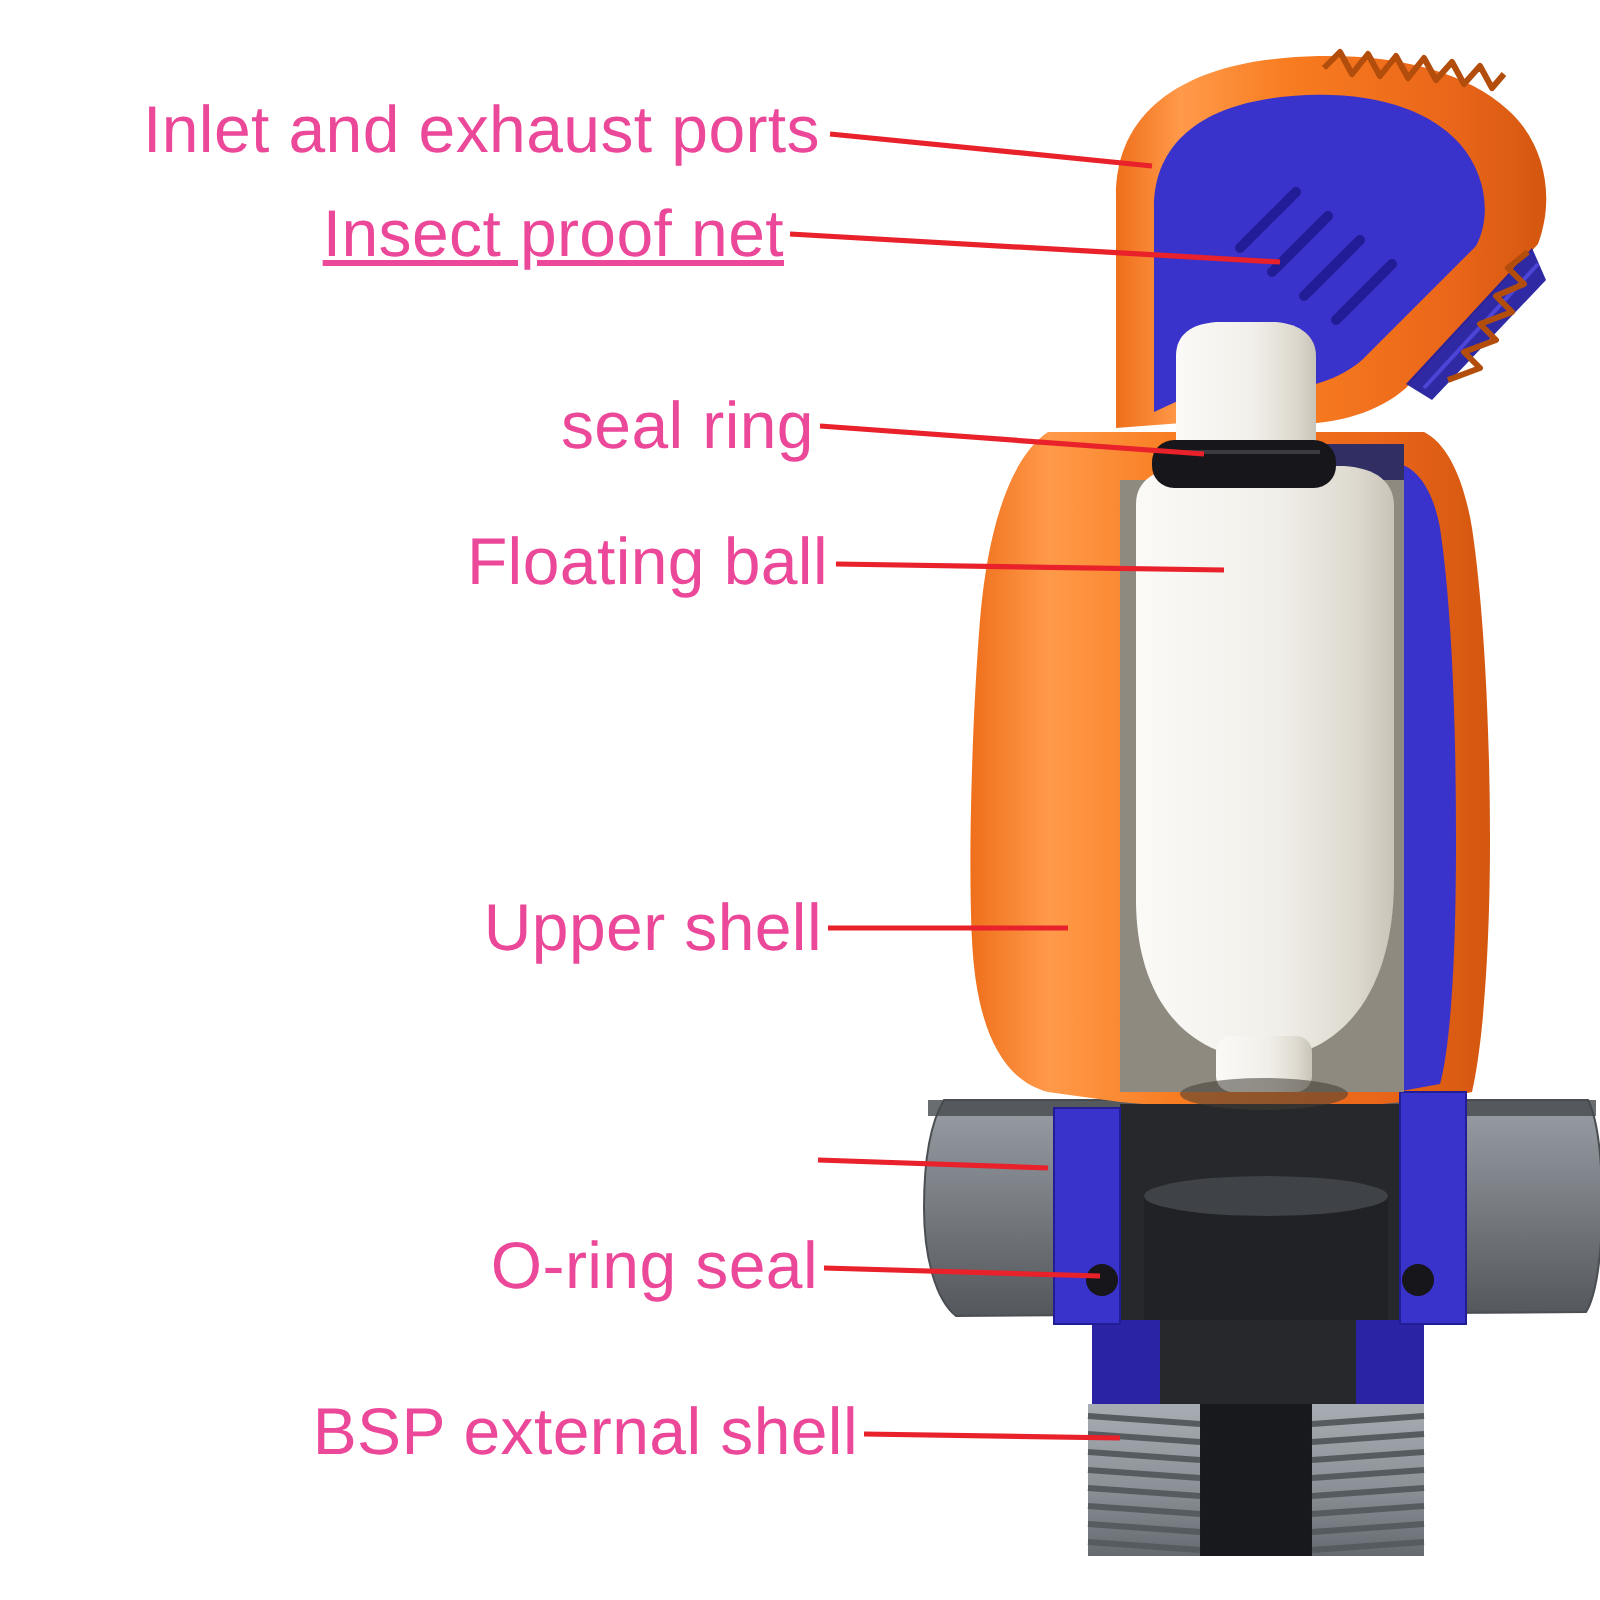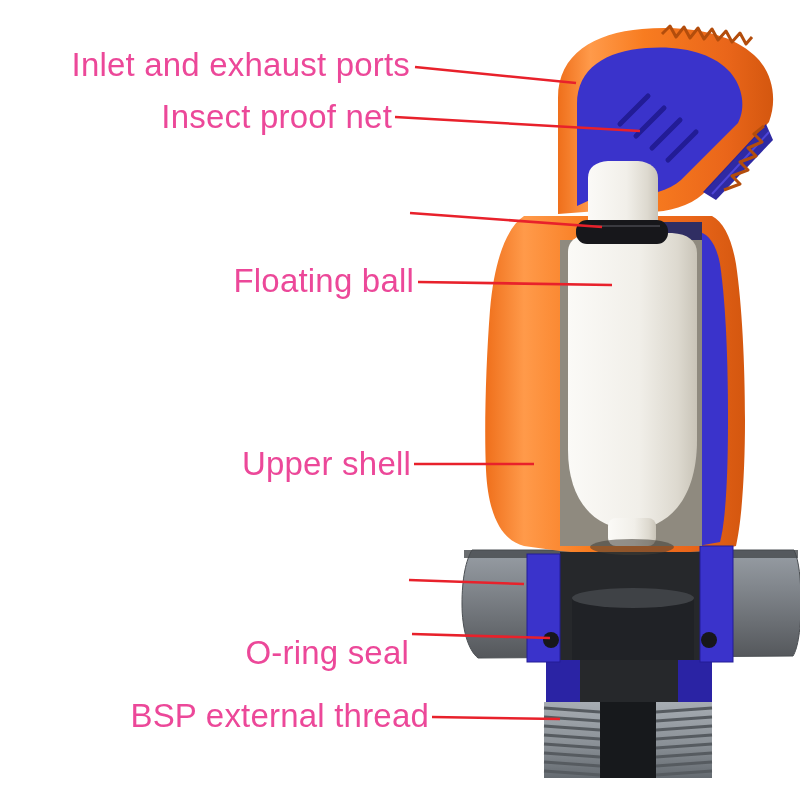--- a/index.html
+++ b/index.html
@@ -115,19 +115,20 @@
       <line x1="410" y1="213" x2="602" y2="227" stroke="#e8212b"></line>
       <line x1="418" y1="282" x2="612" y2="285" stroke="#e8212b"></line>
       <line x1="414" y1="464" x2="534" y2="464" stroke="#e8212b"></line>
       <line x1="409" y1="580" x2="524" y2="584" stroke="#e8212b"></line>
       <line x1="412" y1="634" x2="550" y2="638" stroke="#e8212b"></line>
       <line x1="432" y1="717" x2="560" y2="719" stroke="#e8212b"></line>
     </g>
   </svg>
 
   <div class="label" style="right:390px;top:47px;">Inlet and exhaust ports</div>
-  <div class="label" style="right:408px;top:99px;">Insect proof net</div>
+  <div class="label" style="right:408px;top:99px;text-decoration:underline;">Insect proof net</div>
+  <div class="label" style="right:393px;top:195px;">seal ring</div>
   <div class="label" style="right:389px;top:446px;">Upper shell</div>
   <div class="label" style="right:386px;top:263px;">Floating ball</div>
-  <div class="label" style="right:391px;top:635px;">O-ring seal</div>
-  <div class="label" style="right:371px;top:698px;">BSP external thread</div>
+  <div class="label" style="right:391px;top:615px;">O-ring seal</div>
+  <div class="label" style="right:371px;top:698px;">BSP external shell</div>
 
 </div>
 
 </body></html>

